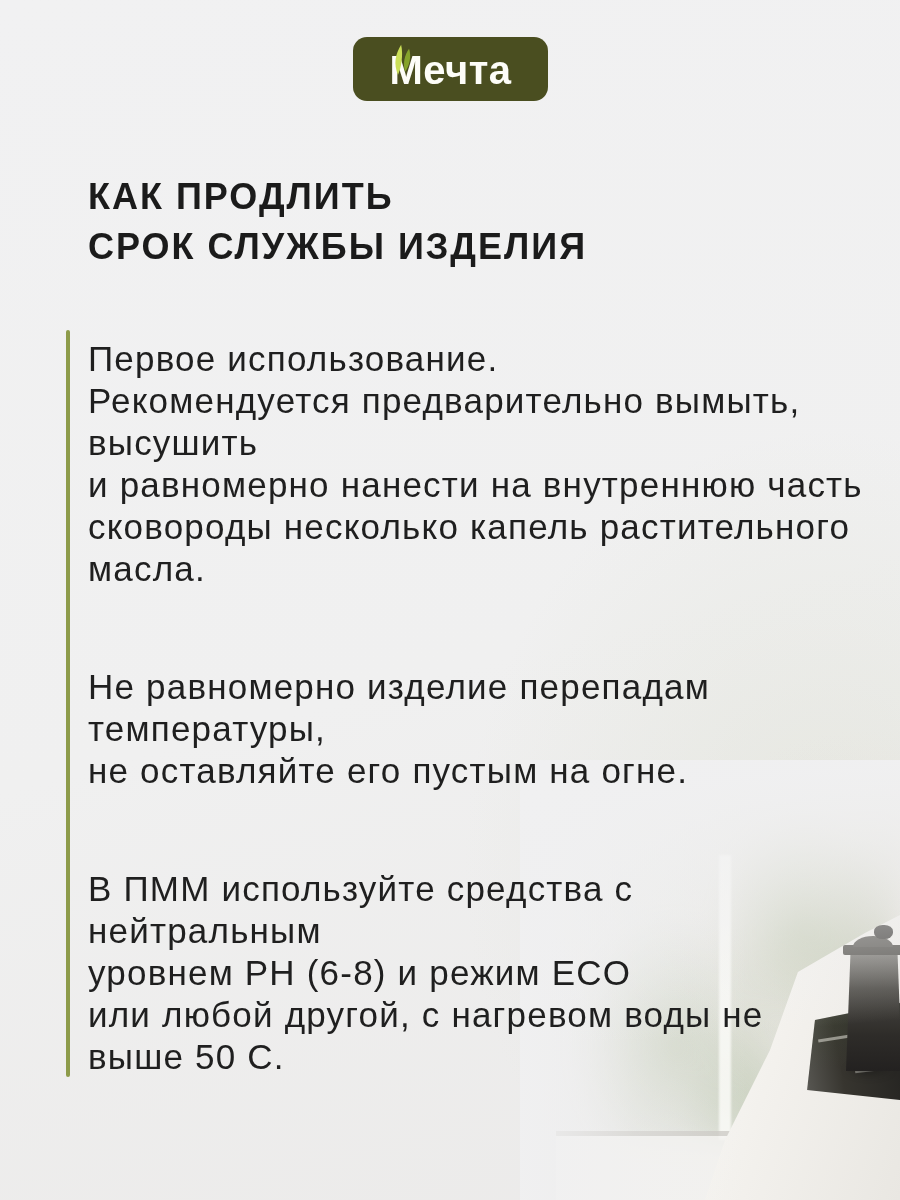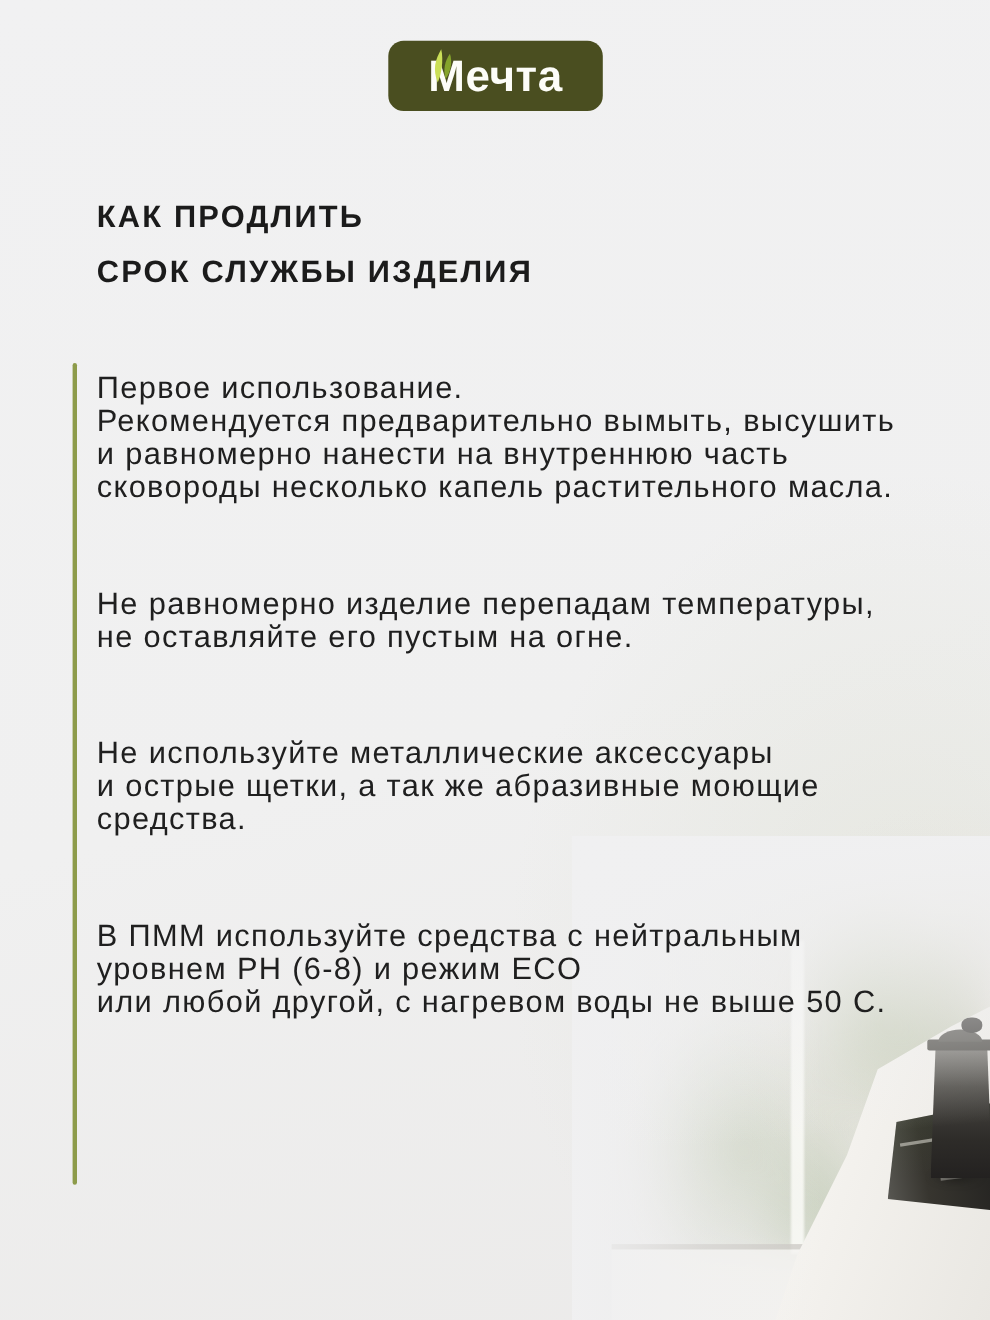--- a/index.html
+++ b/index.html
@@ -111,43 +111,43 @@
   .logo-flame {
     position: absolute;
     left: 37px; top: 5px;
     width: 27px; height: 39px;
   }
 
   
   .heading {
     position: absolute;
     left: 88px; top: 172px;
-    font-size: 28px;
+    font-size: 36px;
     line-height: 50px;
     font-weight: 700;
     letter-spacing: 2px;
     color: #1b1b1b;
     white-space: pre-line;
   }
 
   
   .accent-bar {
     position: absolute;
     left: 66px; top: 330px;
     width: 4px; height: 747px;
     border-radius: 2px;
   }
   .tips {
     position: absolute;
     left: 88px; top: 338px;
     width: 780px;
   }
   .tip {
-    font-size: 28px;
-    line-height: 30px;
+    font-size: 35px;
+    line-height: 42px;
     letter-spacing: 1.2px;
     color: #1f1f1f;
     white-space: pre-line;
     margin-bottom: 76px;
   }
   .tip:last-child { margin-bottom: 0; }
 </style>
 </head>
 <body>
 
@@ -183,21 +183,18 @@
 
   <div class="accent-bar" id="accent-bar" style="background: rgb(141, 155, 74);"></div>
 
   <div class="tips">
     <p class="tip">Первое использование.
 Рекомендуется предварительно вымыть, высушить
 и равномерно нанести на внутреннюю часть
 сковороды несколько капель растительного масла.</p>
     <p class="tip">Не равномерно изделие перепадам температуры,
 не оставляйте его пустым на огне.</p>
-    <p class="tip">Не используйте металлические аксессуары
-и острые щетки, а так же абразивные моющие
-средства.</p>
     <p class="tip">В ПММ используйте средства с нейтральным
 уровнем PH (6-8) и режим ECO
 или любой другой, с нагревом воды не выше 50 С.</p>
   </div>
 
 </div>
 
 </body></html>

